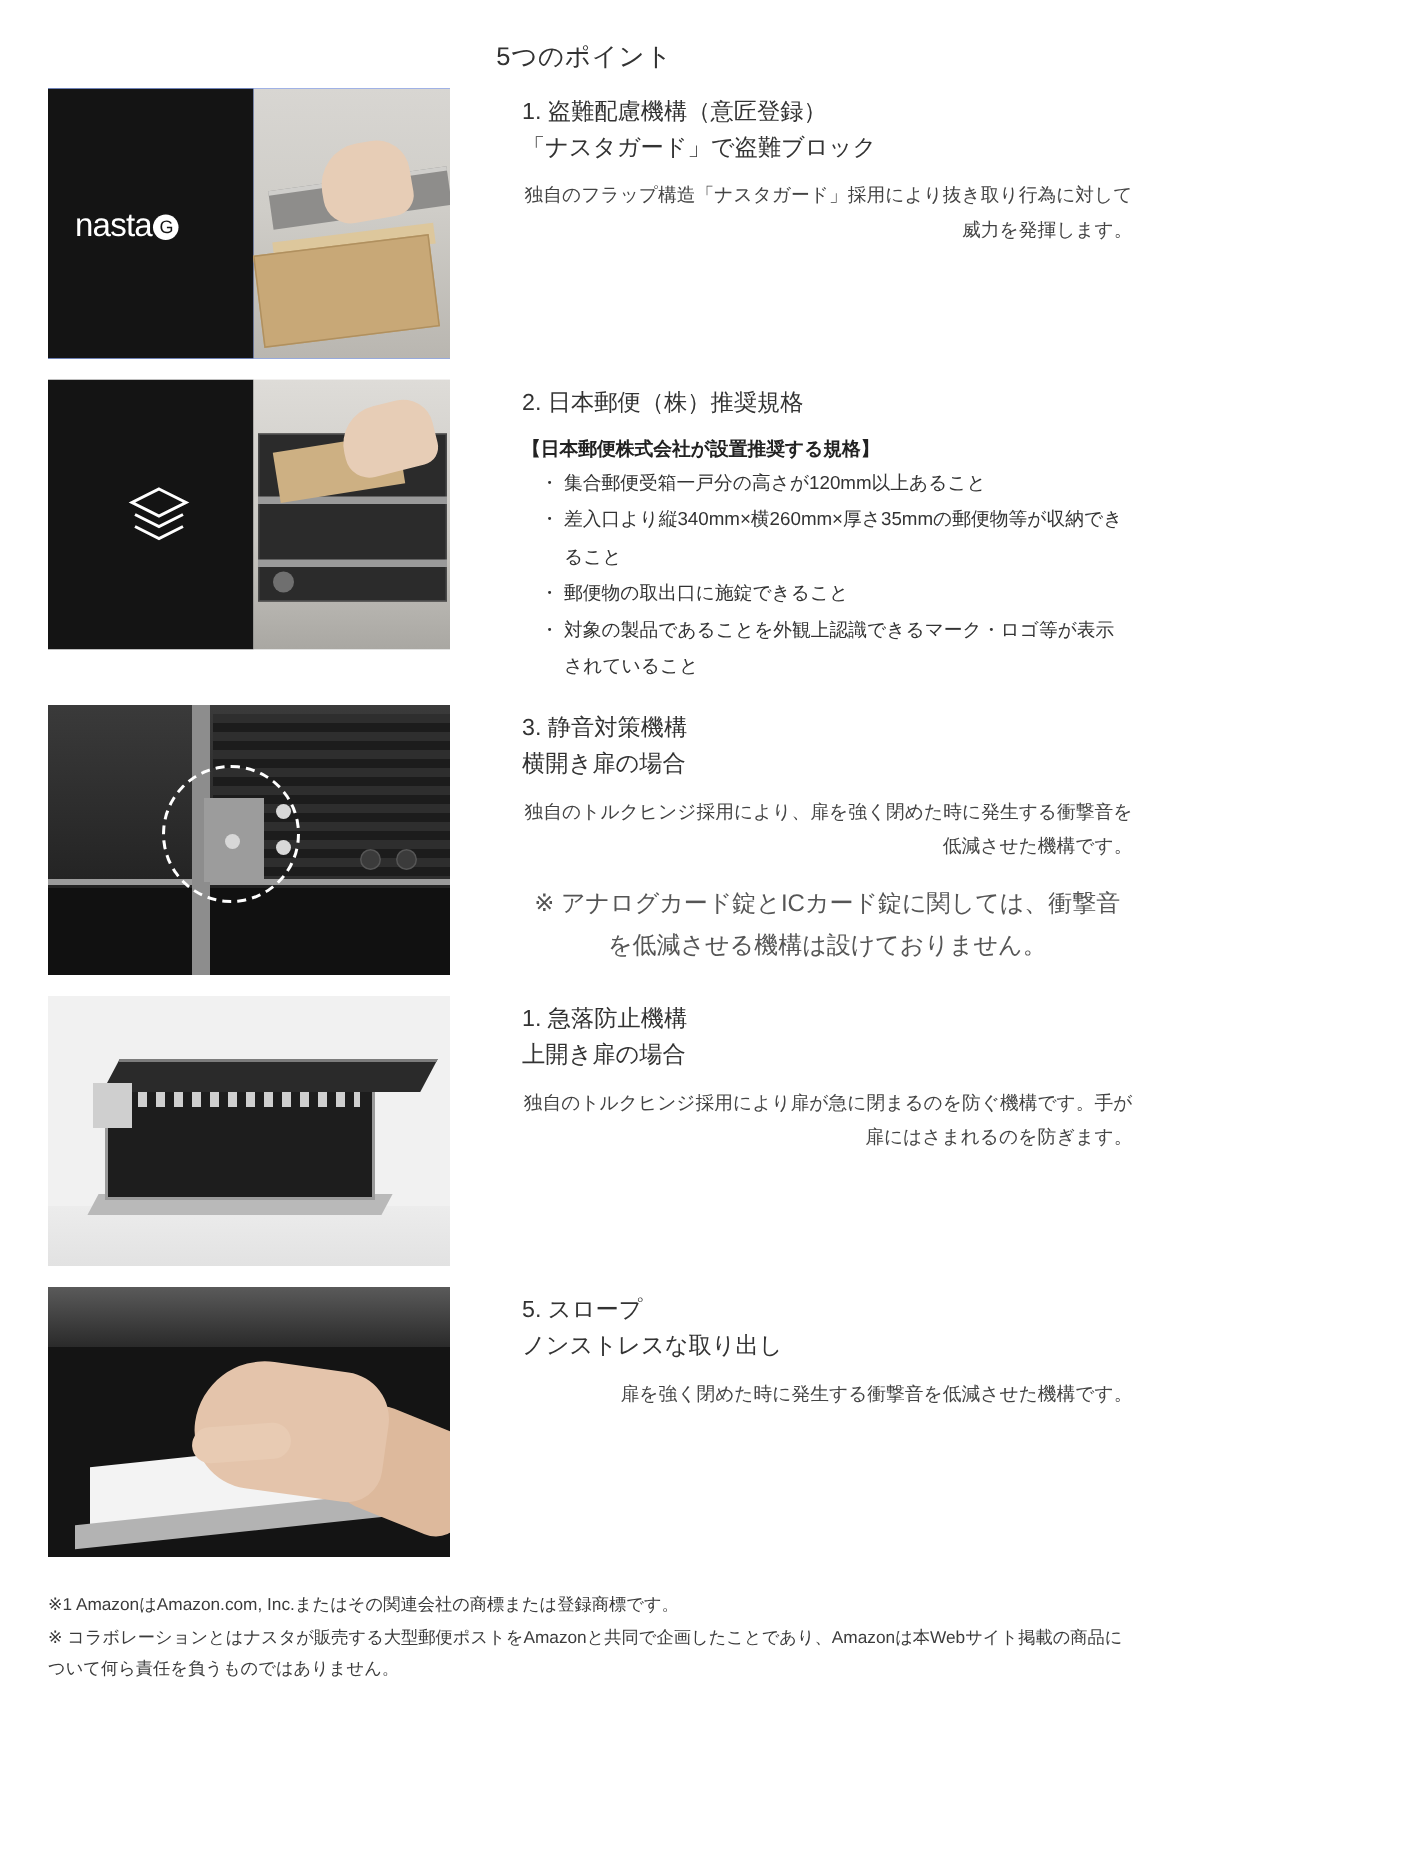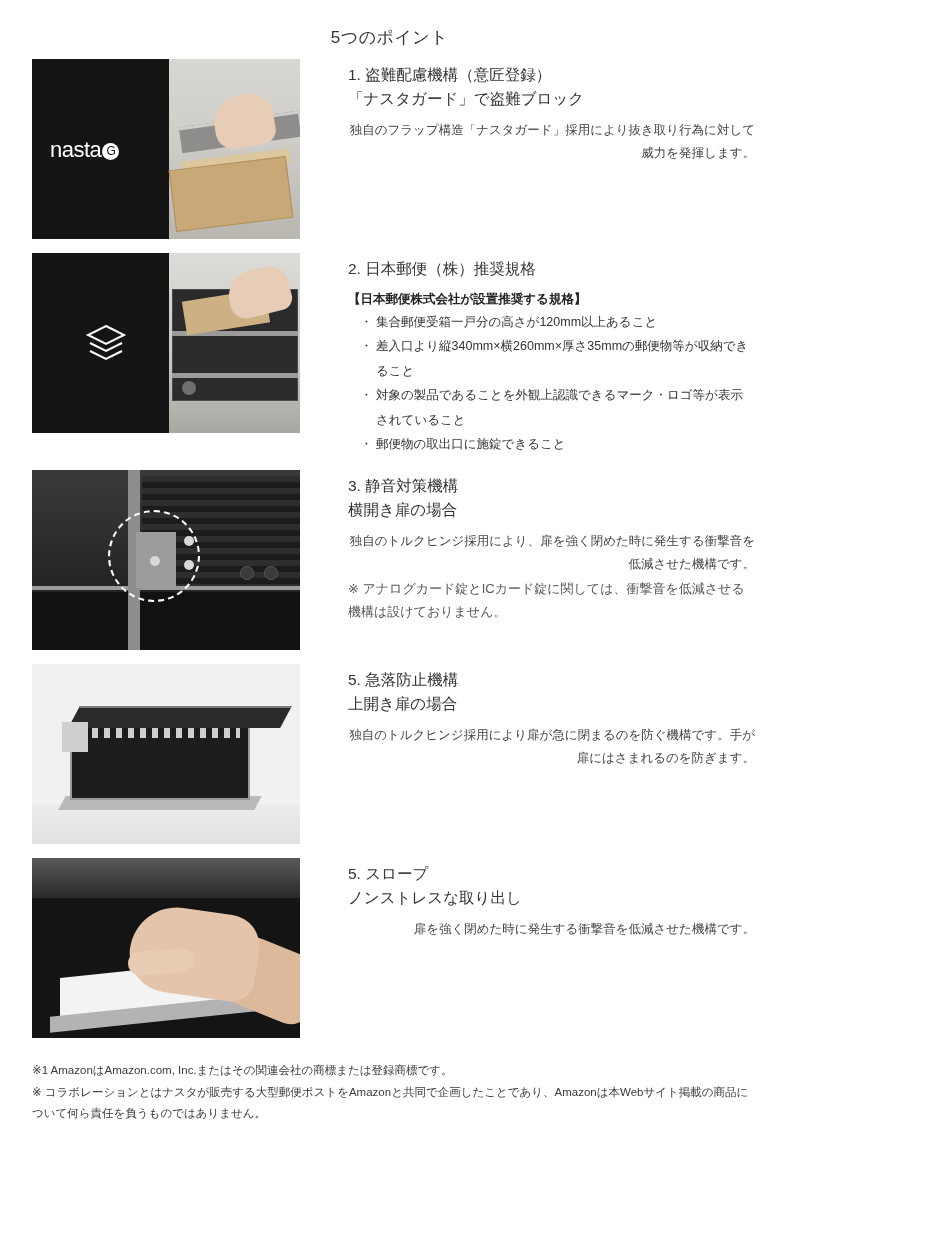--- a/index.html
+++ b/index.html
@@ -66,23 +66,25 @@
     margin-bottom: 8px;
   }
   .pt-body {
     font-size: 12.5px;
     color: #444;
     line-height: 1.85;
     margin: 0;
     text-align: right;
   }
   .pt-note {
-    font-size: 13px;
+    font-size: 16px;
     color: #555;
     line-height: 1.8;
+    margin-top: 12px;
+    text-align: center;
   }
   .spec-title {
     font-size: 12.5px;
     color: #222;
     font-weight: bold;
     margin-top: 10px;
     margin-bottom: 2px;
   }
   ul.spec-list {
     list-style: none;
@@ -314,22 +316,22 @@
           <path d="M6 30 L22 38 L38 30" fill="none" stroke="#ffffff" stroke-width="2"></path>
         </svg>
       </div>
     </div>
     <div class="text-col">
       <div class="pt-head">2. 日本郵便（株）推奨規格</div>
       <div class="spec-title">【日本郵便株式会社が設置推奨する規格】</div>
       <ul class="spec-list">
         <li>集合郵便受箱一戸分の高さが120mm以上あること</li>
         <li>差入口より縦340mm×横260mm×厚さ35mmの郵便物等が収納できること</li>
+        <li>郵便物の取出口に施錠できること</li>
         <li>対象の製品であることを外観上認識できるマーク・ロゴ等が表示されていること</li>
-        <li>郵便物の取出口に施錠できること</li>
       </ul>
     </div>
   </div>
 
   <div class="point-row">
     <div class="thumb t3">
       <div class="upper"></div>
       <div class="grill"></div>
       <div class="frameline"></div>
       <div class="lower"></div>
@@ -353,21 +355,21 @@
   <div class="point-row">
     <div class="thumb t4">
       <div class="shadow"></div>
       <div class="base"></div>
       <div class="body"></div>
       <div class="teeth"></div>
       <div class="lid"></div>
       <div class="hingebox"></div>
     </div>
     <div class="text-col">
-      <div class="pt-head">5. 急落防止機構</div>
+      <div class="pt-head">1. 急落防止機構</div>
       <div class="pt-sub">上開き扉の場合</div>
       <p class="pt-body">独自のトルクヒンジ採用により扉が急に閉まるのを防ぐ機構です。手が扉にはさまれるのを防ぎます。</p>
     </div>
   </div>
 
   <div class="point-row">
     <div class="thumb t5">
       <div class="top"></div>
       <div class="slope"></div>
       <div class="shelf"></div>

